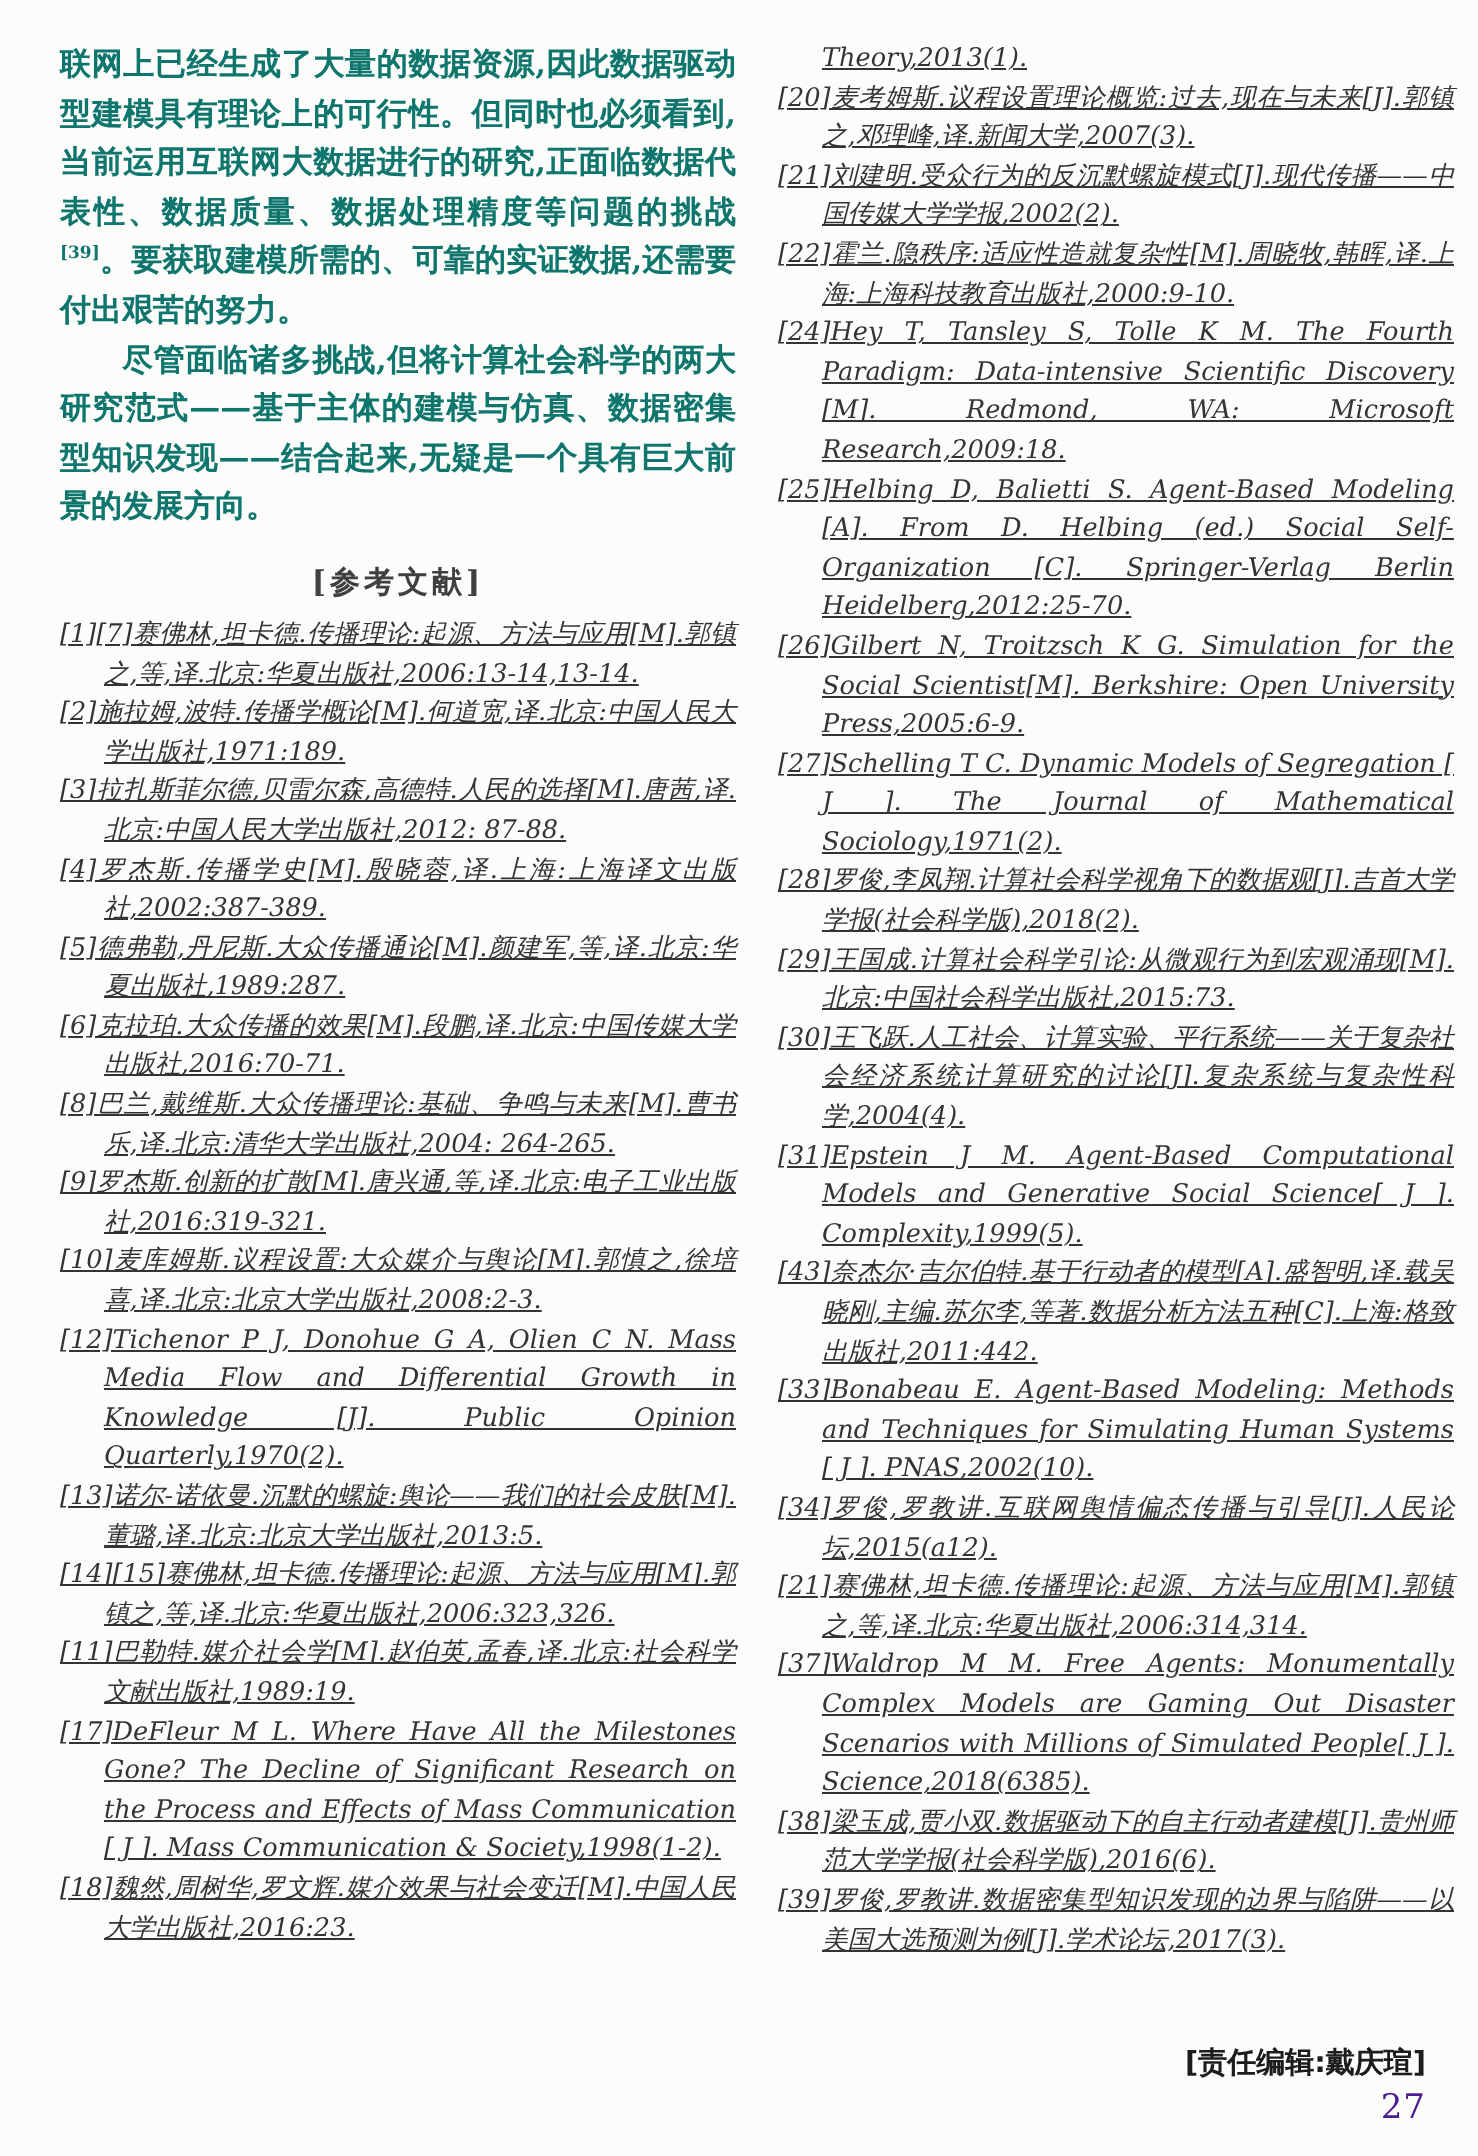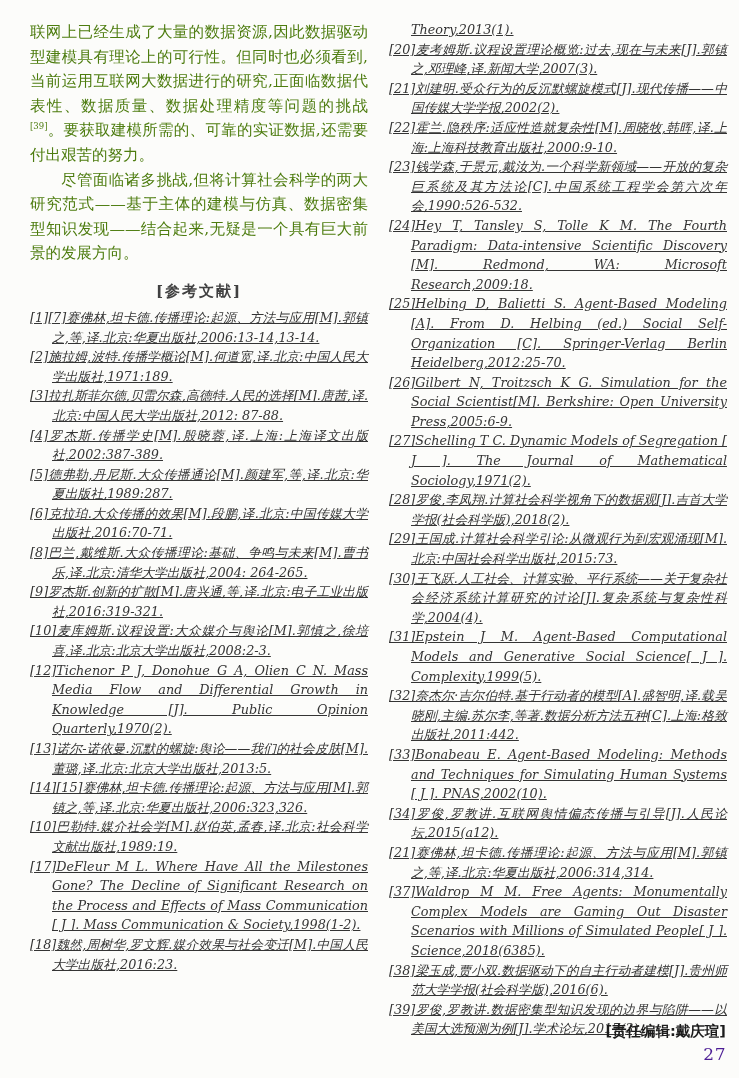--- a/index.html
+++ b/index.html
@@ -12,21 +12,22 @@
     overflow: hidden;
   }
   .col { position: absolute; top: 20px; width: 338px; }
   .col-left  { left: 30px; }
   .col-right { left: 389px; }
 
   .body-text {
     font-size: 15.5px;
     line-height: 24.6px;
     text-align: justify;
-    color: #4d7c0f;
+    color: #0f766e;
+    font-weight: bold;
   }
   .para-indent { text-indent: 2em; }
   .ref-mark {
     font-size: 8.5px;
     vertical-align: super;
     line-height: 0;
     letter-spacing: 0;
   }
 
   .ref-heading {
@@ -46,21 +47,21 @@
     font-style: italic;
     color: #343434;
     padding-left: 22px;
     text-indent: -22px;
     text-decoration: underline;
   }
   .ref-entry.continuation { text-indent: 0; }
 
   .footer {
     position: absolute;
-    right: 13px;
+    right: 26px;
     top: 1022px;
     text-align: right;
   }
   .editor-note {
     font-family: "DejaVu Sans", "Liberation Sans", sans-serif;
     font-weight: bold;
     font-size: 14.5px;
     color: #1c1c1c;
   }
   .page-number {
@@ -87,42 +88,41 @@
     <div class="ref-entry">[3]拉扎斯菲尔德,贝雷尔森,高德特.人民的选择[M].唐茜,译.北京:中国人民大学出版社,2012: 87-88.</div>
     <div class="ref-entry">[4]罗杰斯.传播学史[M].殷晓蓉,译.上海:上海译文出版社,2002:387-389.</div>
     <div class="ref-entry">[5]德弗勒,丹尼斯.大众传播通论[M].颜建军,等,译.北京:华夏出版社,1989:287.</div>
     <div class="ref-entry">[6]克拉珀.大众传播的效果[M].段鹏,译.北京:中国传媒大学出版社,2016:70-71.</div>
     <div class="ref-entry">[8]巴兰,戴维斯.大众传播理论:基础、争鸣与未来[M].曹书乐,译.北京:清华大学出版社,2004: 264-265.</div>
     <div class="ref-entry">[9]罗杰斯.创新的扩散[M].唐兴通,等,译.北京:电子工业出版社,2016:319-321.</div>
     <div class="ref-entry">[10]麦库姆斯.议程设置:大众媒介与舆论[M].郭慎之,徐培喜,译.北京:北京大学出版社,2008:2-3.</div>
     <div class="ref-entry">[12]Tichenor P J, Donohue G A, Olien C N. Mass Media Flow and Differential Growth in Knowledge [J]. Public Opinion Quarterly,1970(2).</div>
     <div class="ref-entry">[13]诺尔-诺依曼.沉默的螺旋:舆论——我们的社会皮肤[M].董璐,译.北京:北京大学出版社,2013:5.</div>
     <div class="ref-entry">[14][15]赛佛林,坦卡德.传播理论:起源、方法与应用[M].郭镇之,等,译.北京:华夏出版社,2006:323,326.</div>
-    <div class="ref-entry">[10]巴勒特.媒介社会学[M].赵伯英,孟春,译.北京:社会科学文献出版社,1989:19.</div>
+    <div class="ref-entry">[11]巴勒特.媒介社会学[M].赵伯英,孟春,译.北京:社会科学文献出版社,1989:19.</div>
     <div class="ref-entry">[17]DeFleur M L. Where Have All the Milestones Gone? The Decline of Significant Research on the Process and Effects of Mass Communication [ J ]. Mass Communication &amp; Society,1998(1-2).</div>
     <div class="ref-entry">[18]魏然,周树华,罗文辉.媒介效果与社会变迁[M].中国人民大学出版社,2016:23.</div>
   </div>
 </div>
 
 <div class="col col-right">
   <div class="ref-list">
     <div class="ref-entry continuation">Theory,2013(1).</div>
     <div class="ref-entry">[20]麦考姆斯.议程设置理论概览:过去,现在与未来[J].郭镇之,邓理峰,译.新闻大学,2007(3).</div>
     <div class="ref-entry">[21]刘建明.受众行为的反沉默螺旋模式[J].现代传播——中国传媒大学学报,2002(2).</div>
     <div class="ref-entry">[22]霍兰.隐秩序:适应性造就复杂性[M].周晓牧,韩晖,译.上海:上海科技教育出版社,2000:9-10.</div>
-    <div class="ref-entry">[23]钱学森,于景元,戴汝为.一个科学新领域——开放的复杂巨系统及其方法论[C].中国系统工程学会第六次年会,1990:526-532.</div>
     <div class="ref-entry">[24]Hey T, Tansley S, Tolle K M. The Fourth Paradigm: Data-intensive Scientific Discovery [M]. Redmond, WA: Microsoft Research,2009:18.</div>
     <div class="ref-entry">[25]Helbing D, Balietti S. Agent-Based Modeling [A]. From D. Helbing (ed.) Social Self-Organization [C]. Springer-Verlag Berlin Heidelberg,2012:25-70.</div>
     <div class="ref-entry">[26]Gilbert N, Troitzsch K G. Simulation for the Social Scientist[M]. Berkshire: Open University Press,2005:6-9.</div>
     <div class="ref-entry">[27]Schelling T C. Dynamic Models of Segregation [ J ]. The Journal of Mathematical Sociology,1971(2).</div>
     <div class="ref-entry">[28]罗俊,李凤翔.计算社会科学视角下的数据观[J].吉首大学学报(社会科学版),2018(2).</div>
     <div class="ref-entry">[29]王国成.计算社会科学引论:从微观行为到宏观涌现[M].北京:中国社会科学出版社,2015:73.</div>
     <div class="ref-entry">[30]王飞跃.人工社会、计算实验、平行系统——关于复杂社会经济系统计算研究的讨论[J].复杂系统与复杂性科学,2004(4).</div>
     <div class="ref-entry">[31]Epstein J M. Agent-Based Computational Models and Generative Social Science[ J ]. Complexity,1999(5).</div>
-    <div class="ref-entry">[32]奈杰尔·吉尔伯特.基于行动者的模型[A].盛智明,译.载吴晓刚,主编.苏尔李,等著.数据分析方法五种[C].上海:格致出版社,2011:442.</div>
+    <div class="ref-entry">[43]奈杰尔·吉尔伯特.基于行动者的模型[A].盛智明,译.载吴晓刚,主编.苏尔李,等著.数据分析方法五种[C].上海:格致出版社,2011:442.</div>
     <div class="ref-entry">[33]Bonabeau E. Agent-Based Modeling: Methods and Techniques for Simulating Human Systems [ J ]. PNAS,2002(10).</div>
     <div class="ref-entry">[34]罗俊,罗教讲.互联网舆情偏态传播与引导[J].人民论坛,2015(a12).</div>
     <div class="ref-entry">[21]赛佛林,坦卡德.传播理论:起源、方法与应用[M].郭镇之,等,译.北京:华夏出版社,2006:314,314.</div>
     <div class="ref-entry">[37]Waldrop M M. Free Agents: Monumentally Complex Models are Gaming Out Disaster Scenarios with Millions of Simulated People[ J ]. Science,2018(6385).</div>
     <div class="ref-entry">[38]梁玉成,贾小双.数据驱动下的自主行动者建模[J].贵州师范大学学报(社会科学版),2016(6).</div>
     <div class="ref-entry">[39]罗俊,罗教讲.数据密集型知识发现的边界与陷阱——以美国大选预测为例[J].学术论坛,2017(3).</div>
   </div>
 </div>
 
 <div class="footer">

